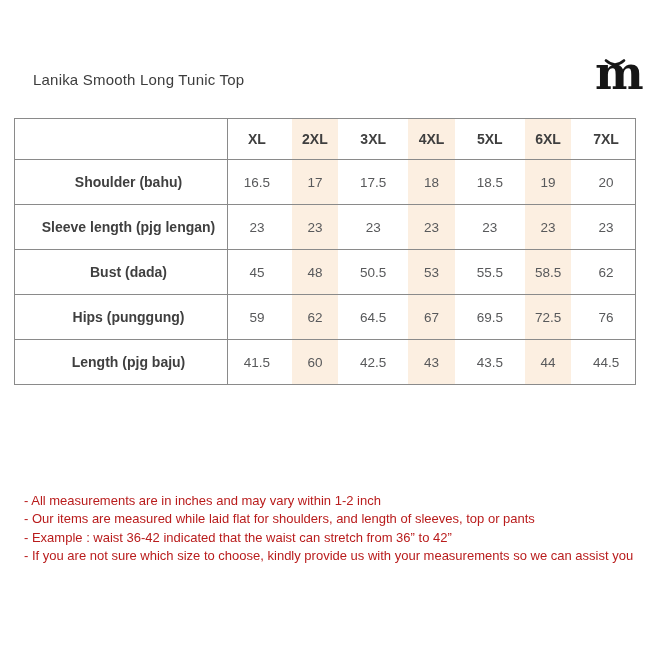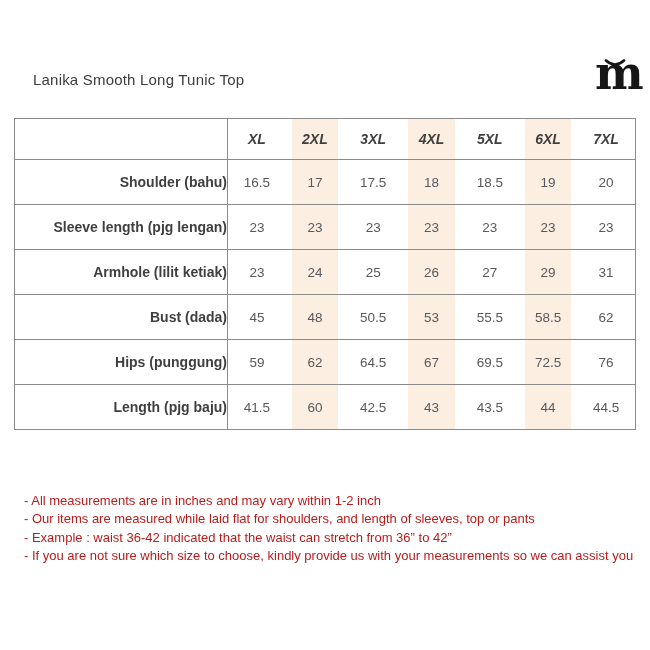--- a/index.html
+++ b/index.html
@@ -52,42 +52,42 @@
 
   table.size-table {
     position: absolute;
     left: 14px;
     top: 118px;
     width: 622px;
     border-collapse: collapse;
     table-layout: fixed;
     border: 1px solid #8a8a8a;
   }
-  table.size-table thead tr { height: 41px; font-style: italic; }
+  table.size-table thead tr { height: 41px; }
   table.size-table tbody tr { height: 45px; }
   table.size-table th {
     font-size: 14px;
     font-weight: bold;
     color: #3f3f3f;
     text-align: center;
     vertical-align: middle;
     padding: 0;
   }
   table.size-table td {
     font-size: 13.5px;
     font-weight: normal;
     color: #58595b;
     text-align: center;
     vertical-align: middle;
     padding: 0;
   }
   table.size-table tbody td { border-top: 1px solid #8a8a8a; }
   table.size-table .label-col {
     border-right: 1px solid #8a8a8a;
-    text-align: right;
+    text-align: center;
     padding-left: 15px;
   }
   table.size-table td.label-col {
     font-size: 14px;
     font-weight: bold;
     color: #3f3f3f;
   }
   
   table.size-table .stripe {
     background-image: linear-gradient(#fcefe1, #fcefe1);
@@ -156,30 +156,20 @@
         <td class="label-col">Sleeve length (pjg lengan)</td>
         <td>23</td>
         <td class="stripe">23</td>
         <td>23</td>
         <td class="stripe">23</td>
         <td>23</td>
         <td class="stripe">23</td>
         <td>23</td>
       </tr>
       <tr>
-        <td class="label-col">Armhole (lilit ketiak)</td>
-        <td>23</td>
-        <td class="stripe">24</td>
-        <td>25</td>
-        <td class="stripe">26</td>
-        <td>27</td>
-        <td class="stripe">29</td>
-        <td>31</td>
-      </tr>
-      <tr>
         <td class="label-col">Bust (dada)</td>
         <td>45</td>
         <td class="stripe">48</td>
         <td>50.5</td>
         <td class="stripe">53</td>
         <td>55.5</td>
         <td class="stripe">58.5</td>
         <td>62</td>
       </tr>
       <tr>

